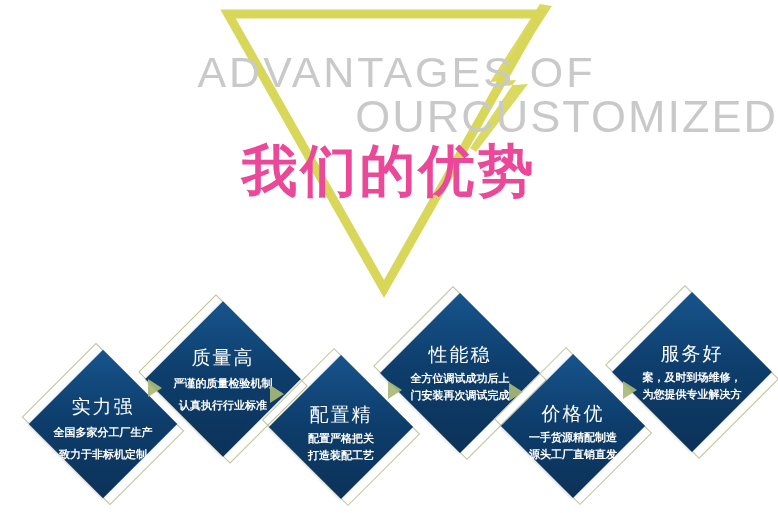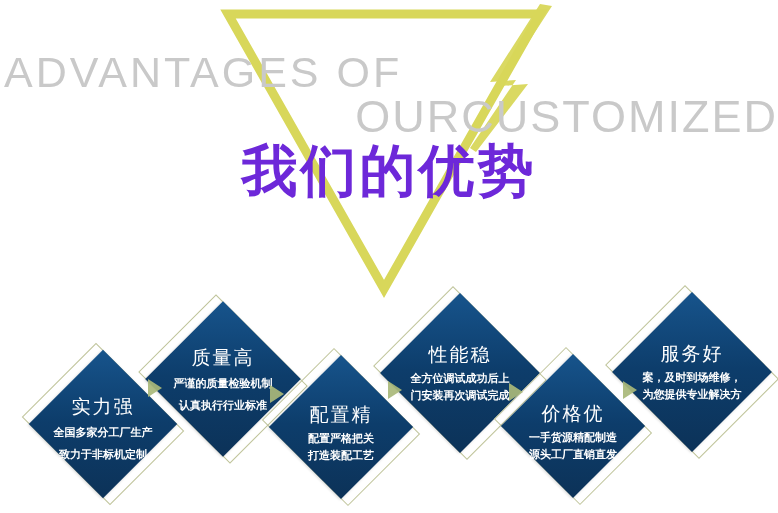--- a/index.html
+++ b/index.html
@@ -28,43 +28,43 @@
   .en-line{
     position:absolute;
     color:#c9c9c9;
     font-family:"Liberation Sans", sans-serif;
     font-weight:300;
     letter-spacing:2px;
     white-space:nowrap;
     -webkit-font-smoothing:antialiased;
   }
   #en1{
-    left:4px;right:0;top:50px;
-    text-align:left;
+    left:15px;right:0;top:50px;
+    text-align:center;
     font-size:43px;
     line-height:44px;
     letter-spacing:3px;
   }
   #en2{
     left:0;right:0;top:94px;
     text-align:right;
     font-size:45px;
     line-height:46px;
     letter-spacing:2px;
   }
 
   #cn-title{
     position:absolute;
     left:0;right:0;top:140px;
     text-align:center;
     font-family:"DejaVu Serif","Liberation Serif",serif;
     font-weight:700;
     font-size:56px;
     line-height:60px;
-    color:#6d28d9;
+    color:#ec4899;
     letter-spacing:3px;
     white-space:nowrap;
   }
 
   
   #row{
     position:absolute;
     left:0;top:0;
     width:778px;height:513px;
   }

